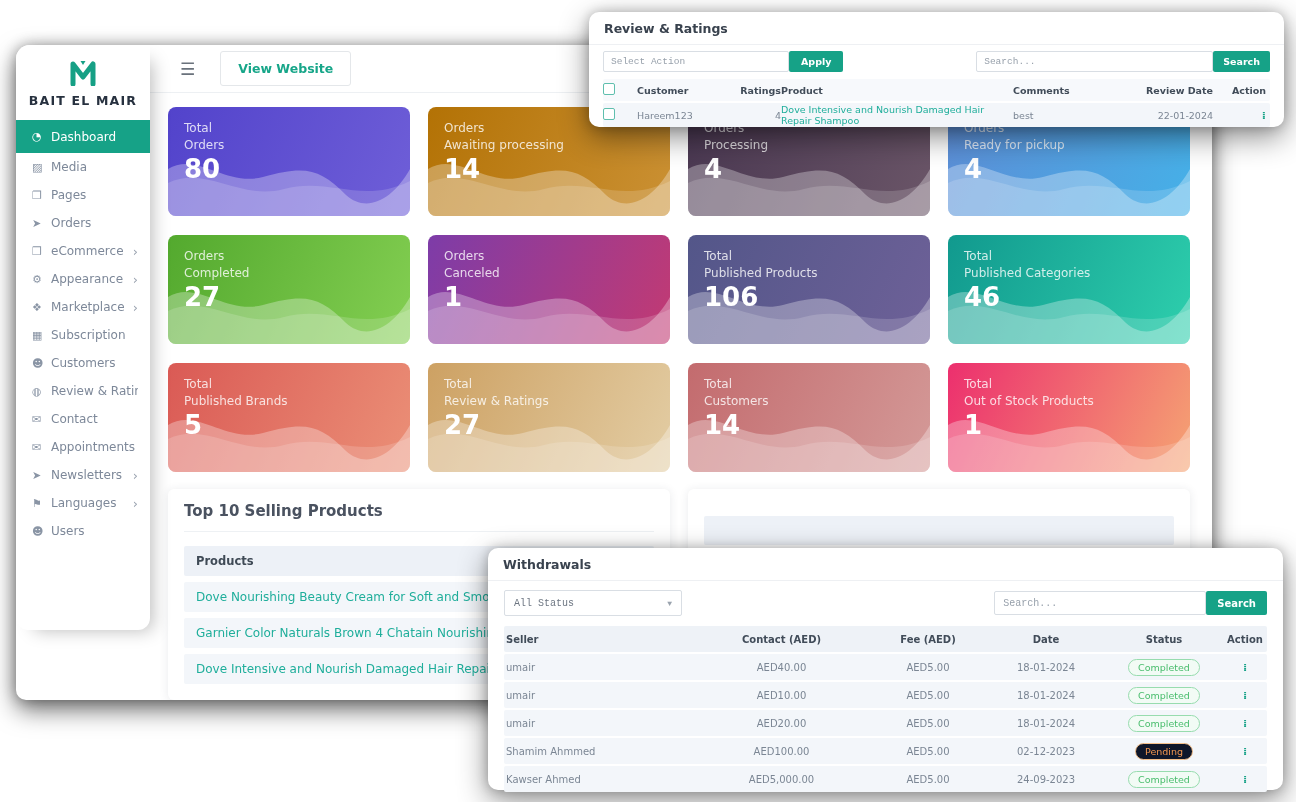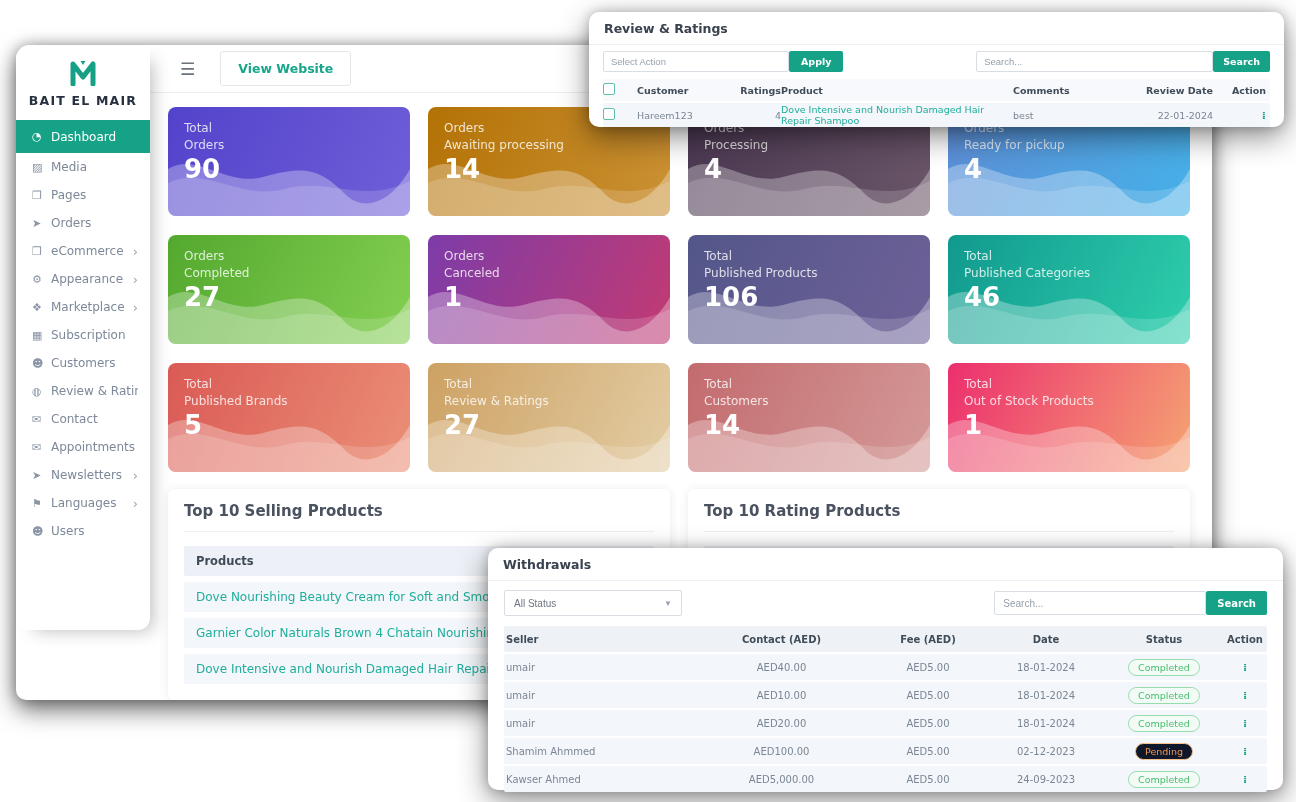--- a/index.html
+++ b/index.html
@@ -81,21 +81,21 @@
 
   
   .panel {
     position:absolute; background:#fff; border-radius:10px;
     box-shadow:0 10px 30px rgba(0,0,0,.45), 0 0 12px rgba(0,0,0,.22); z-index:10;
   }
   .panel-title { font-size:12.5px; font-weight:bold; color:#39424e; padding:9px 15px 8px; border-bottom:1px solid #eef0f3; }
   .toolbar { display:flex; align-items:center; justify-content:space-between; }
   .inp {
     border:1px solid #d9dee4; border-radius:2px; background:#fff; color:#6d7682;
-    font-family:Liberation Sans, sans-serif; outline:none;
+    font-family:Liberation Mono, monospace; outline:none;
   }
   .inp::placeholder { color:#97a0ab; }
   .btn-teal {
     background:#16a287; color:#fff; border:none; border-radius:2px; font-weight:bold;
     cursor:pointer; font-family:inherit;
   }
   .grid-head { font-weight:bold; color:#414c59; }
   .grid-row { background:#f3f6fa; border-radius:2px; color:#7b8694; }
   .cbx { width:12px; height:12px; border:1px solid #5fbfae; border-radius:2px; background:#fff; display:inline-block; cursor:pointer; }
   .dots { color:#16a287; font-weight:bold; font-size:11px; cursor:pointer; }
@@ -242,21 +242,21 @@
   <main class="content">
     <div class="cards">
 
       <div class="stat-card" style="background: linear-gradient(115deg, rgb(82, 67, 203) 0%, rgb(111, 95, 216) 100%);">
         <svg class="wave" viewBox="0 0 242 109" preserveAspectRatio="none">
           <path d="M0,76 C38,58 72,94 116,82 C162,70 194,98 242,74 L242,109 L0,109 Z" fill="#ffffff" opacity="0.16"></path>
           <path d="M0,62 C28,44 58,80 95,70 C138,58 152,62 178,88 C198,106 224,94 242,62 L242,109 L0,109 Z" fill="#ffffff" opacity="0.30"></path>
         </svg>
         <div class="sc-line">Total</div>
         <div class="sc-line">Orders</div>
-        <div class="sc-value">90</div>
+        <div class="sc-value">80</div>
       </div>
 
       <div class="stat-card" style="background: linear-gradient(115deg, rgb(179, 114, 5) 0%, rgb(203, 145, 52) 100%);">
         <svg class="wave" viewBox="0 0 242 109" preserveAspectRatio="none">
           <path d="M0,76 C38,58 72,94 116,82 C162,70 194,98 242,74 L242,109 L0,109 Z" fill="#ffffff" opacity="0.16"></path>
           <path d="M0,62 C28,44 58,80 95,70 C138,58 152,62 178,88 C198,106 224,94 242,62 L242,109 L0,109 Z" fill="#ffffff" opacity="0.30"></path>
         </svg>
         <div class="sc-line">Orders</div>
         <div class="sc-line">Awaiting processing</div>
         <div class="sc-value">14</div>
@@ -372,21 +372,20 @@
         </div>
         <div class="tbl-row">
           <a>Garnier Color Naturals Brown 4 Chatain Nourishing Hair Color</a>
         </div>
         <div class="tbl-row">
           <a>Dove Intensive and Nourish Damaged Hair Repair Shampoo</a>
         </div>
       </section>
 
       <section class="section-card">
-        <h2>Top 10 Rating Products</h2>
         <div class="tbl-strip"></div>
       </section>
     </div>
   </main>
 </div>
 
 <div class="panel review-panel">
   <div class="panel-title">Review &amp; Ratings</div>
   <div class="toolbar">
     <div style="display:flex;">

